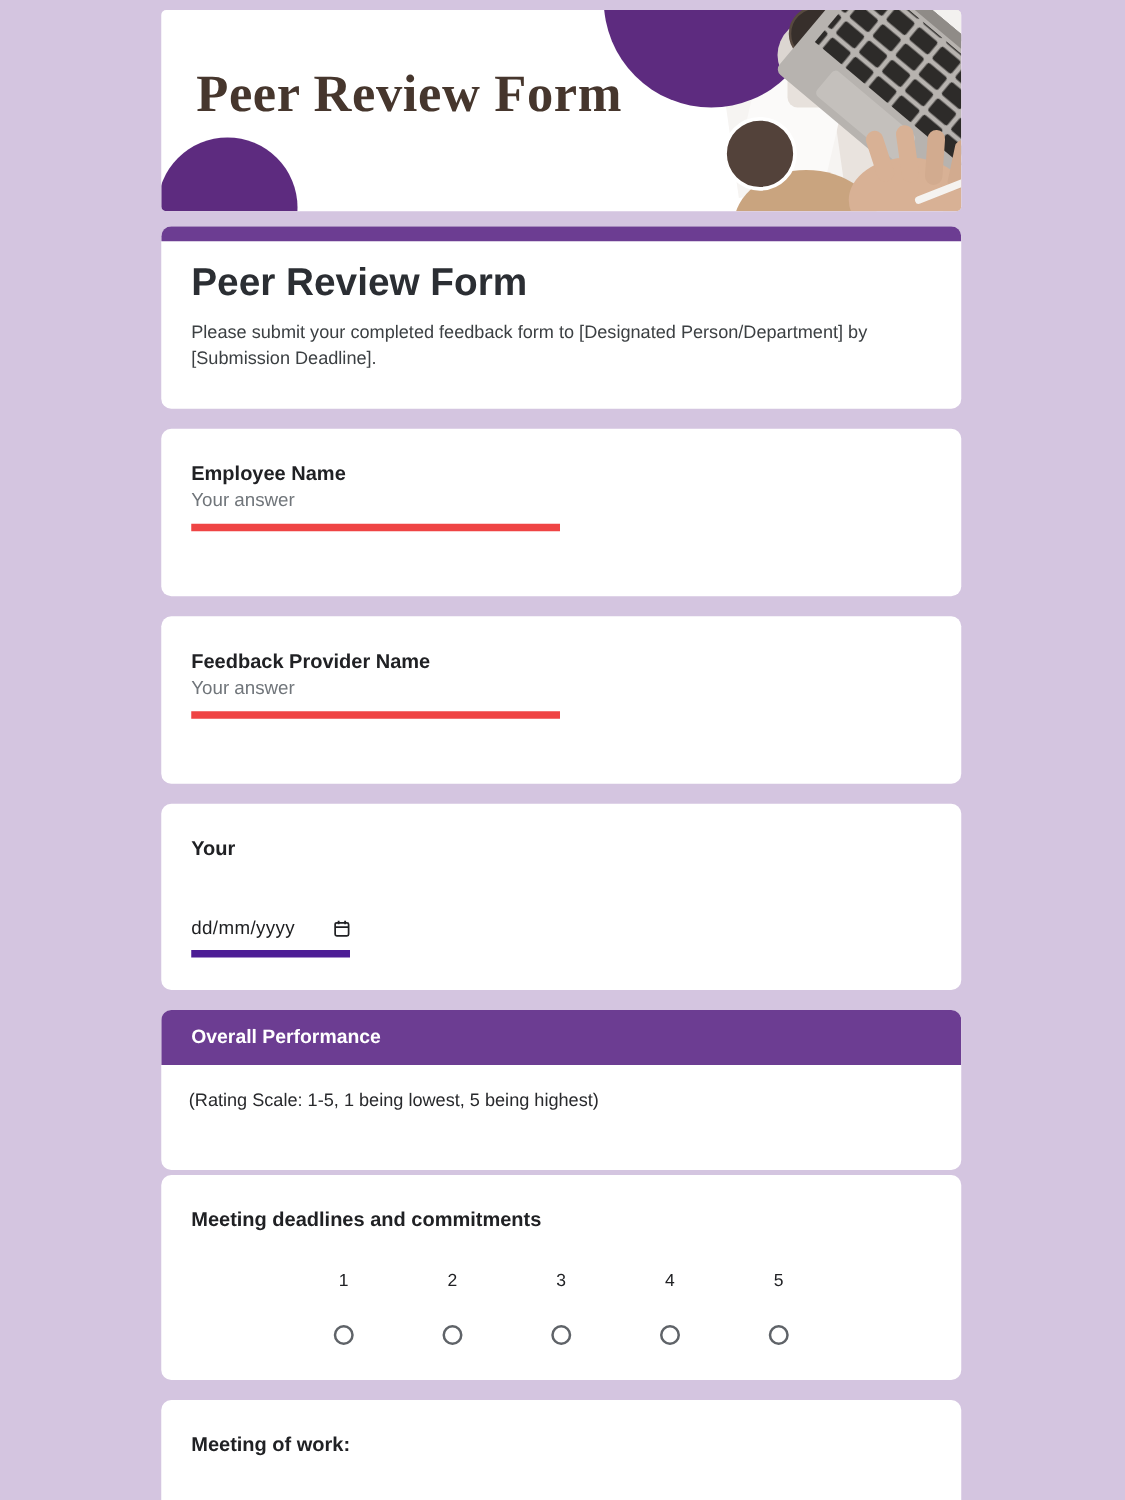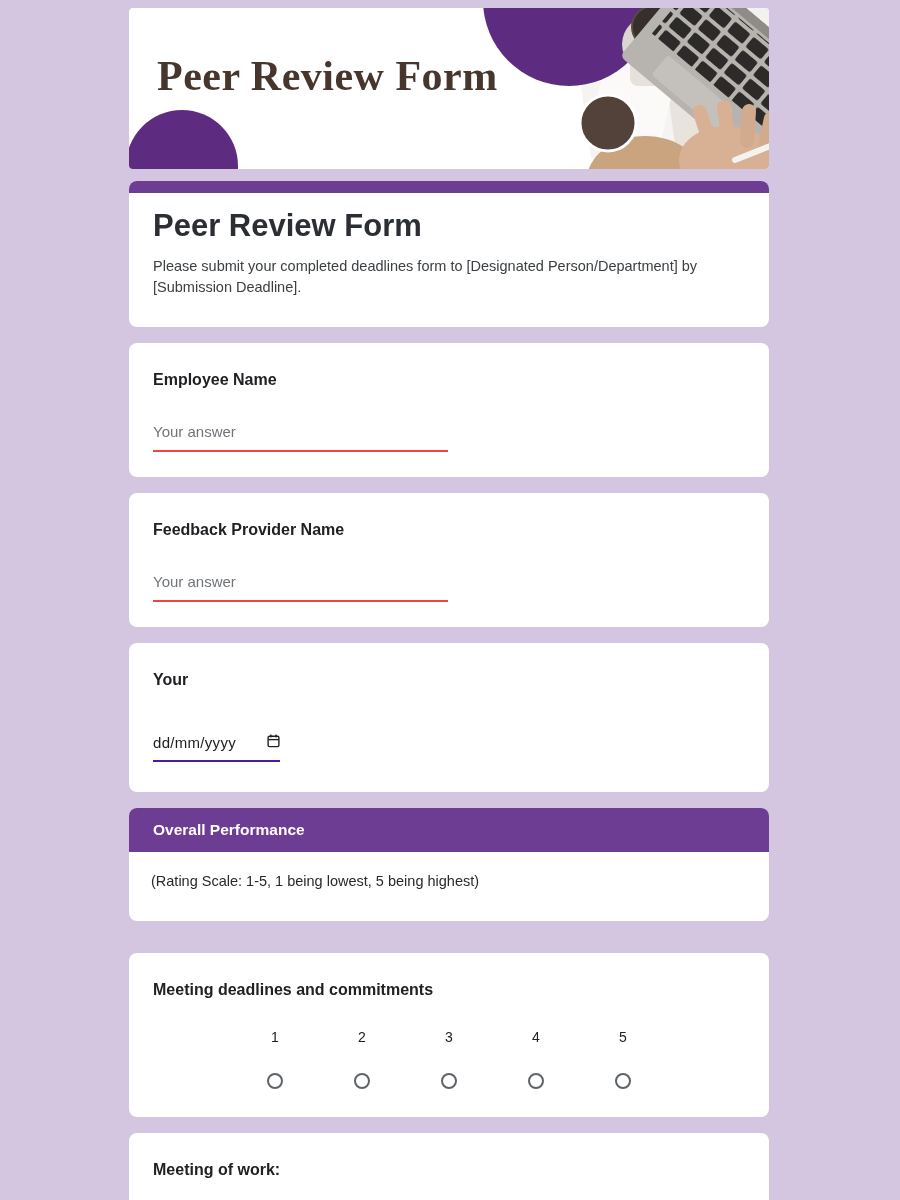--- a/index.html
+++ b/index.html
@@ -34,39 +34,39 @@
   
   .title-card { background: #ffffff; border-radius: 8px; margin-bottom: 16px; overflow: hidden; height: 146px; padding: 0; }
   .title-card .accent-strip { height: 12px; background: #6c3d92; }
   .title-card .title-body { padding: 13px 24px 0 24px; }
   .form-title { margin: 0 0 10px 0; font-size: 31px; font-weight: 700; color: #2b2e33; line-height: 40px; }
   .form-desc { margin: 0; font-size: 14.5px; color: #3c4043; line-height: 21px; max-width: 560px; }
 
   
   .card-text { height: 134px; }
   .answer-input {
-    display: block; margin-top: 31px; width: 295px;
-    border: none; border-bottom: 2px solid #ef4444; outline: none;
+    display: block; width: 295px;
+    border: none; border-bottom: 6px solid #ef4444; outline: none;
     font-family: "Liberation Sans", sans-serif; font-size: 15px; color: #202124;
     padding: 2px 0 10px 0; background: transparent;
   }
   .answer-input::placeholder { color: #70757a; opacity: 1; }
 
   
   .card-date { height: 149px; }
   .date-field {
-    margin-top: 44px; width: 127px; display: flex; 
-    justify-content: space-between; border-bottom: 2px solid #4c1d95;
+    margin-top: 44px; width: 127px; display: flex; align-items: center;
+    justify-content: space-between; border-bottom: 6px solid #4c1d95;
     padding-bottom: 9px; cursor: pointer;
   }
   .date-value { font-size: 15px; color: #1d1e20; letter-spacing: 0.3px; }
   .cal-icon { width: 13px; height: 14px; display: inline-block; }
 
   
-  .section-card { border-radius: 8px; overflow: hidden; margin-bottom: 32px; height: 113px; background: #ffffff; padding: 0; }
+  .section-card { border-radius: 8px; overflow: hidden; margin-bottom: 4px; height: 128px; background: #ffffff; padding: 0; }
   .section-bar { height: 44px; background: #6c3d92; display: flex; align-items: center; padding: 0 24px; }
   .section-title { color: #ffffff; font-size: 15.5px; font-weight: 700; margin: 0; }
   .section-note { padding: 21px 28px 0 22px; font-size: 14.5px; color: #28292c; }
 
   
   .card-scale { height: 164px; }
   .scale-row { display: flex; justify-content: center; margin-top: 27px; }
   .scale-col { width: 87px; display: flex; flex-direction: column; align-items: center; }
   .scale-num { font-size: 14px; color: #202124; line-height: 20px; margin-bottom: 26px; }
   .radio {
@@ -127,21 +127,21 @@
 
       <circle cx="53" cy="158" r="56" fill="#5d2b7f"></circle>
     </svg>
     <h1 class="banner-title">Peer Review Form</h1>
   </div>
 
   <div class="title-card">
     <div class="accent-strip"></div>
     <div class="title-body">
       <h2 class="form-title">Peer Review Form</h2>
-      <p class="form-desc">Please submit your completed deadlines form to [Designated Person/Department] by [Submission Deadline].</p>
+      <p class="form-desc">Please submit your completed feedback form to [Designated Person/Department] by [Submission Deadline].</p>
     </div>
   </div>
 
   <div class="card card-text">
     <p class="q-label">Employee Name</p>
     <input class="answer-input" type="text" placeholder="Your answer" style="">
   </div>
 
   <div class="card card-text">
     <p class="q-label">Feedback Provider Name</p>

